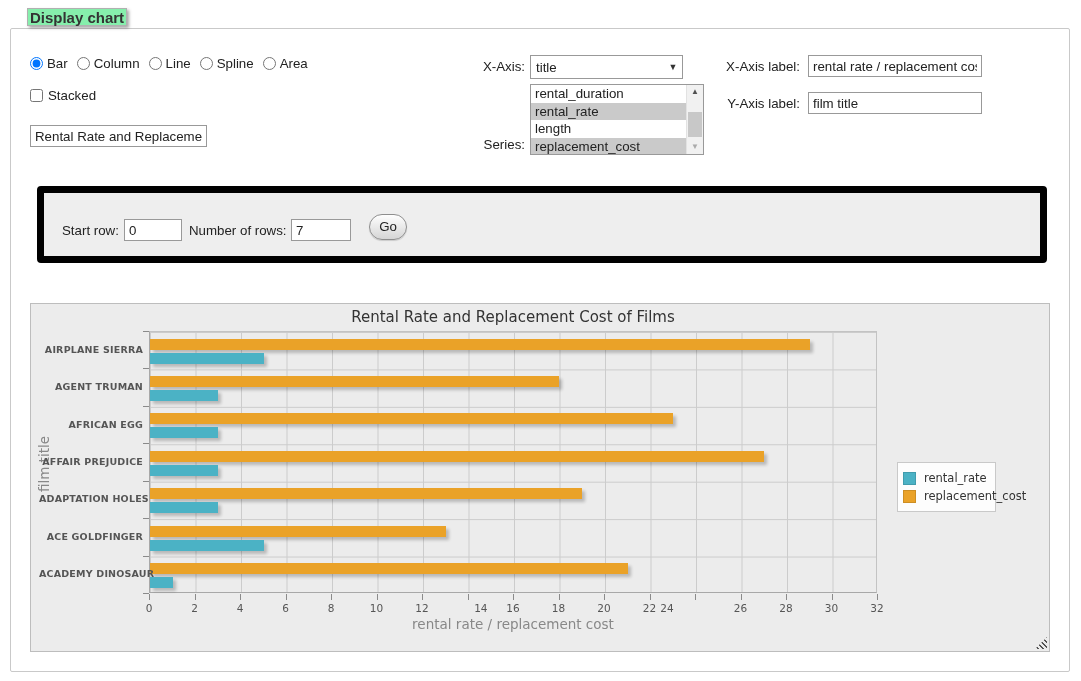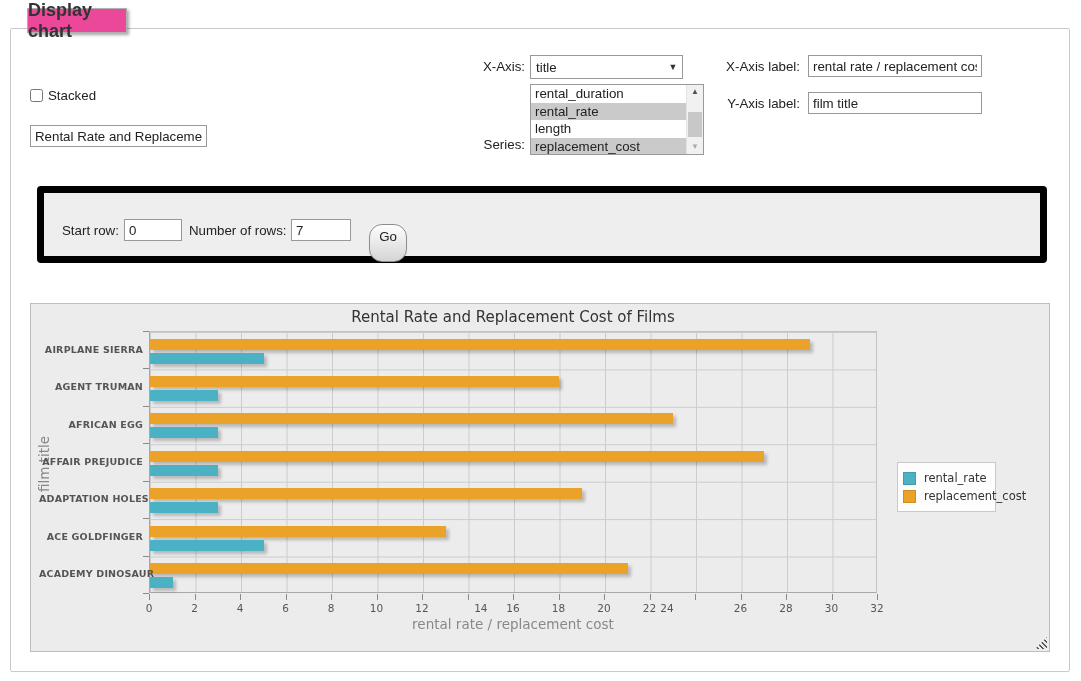--- a/index.html
+++ b/index.html
@@ -8,24 +8,24 @@
     position: relative; width: 1081px; height: 681px; background: #fff;
     font-family: "Liberation Sans", sans-serif; font-size: 13.3px; color: #222;
     overflow: hidden;
   }
   
   .fieldset-border {
     position: absolute; left: 10px; top: 28px; width: 1060px; height: 644px;
     border: 1px solid #c9c9c9; border-radius: 2px; background: #fff;
   }
   .legend-box {
-    position: absolute; left: 27px; top: 8px; width: 100px; height: 25px;
-    background: #ec4899; border: 1px solid #b0b0b0; box-shadow: 2px 2px 3px rgba(0,0,0,0.35);
+    position: absolute; left: 27px; top: 8px; width: 100px; height: 18px;
+    background: #86efac; border: 1px solid #b0b0b0; box-shadow: 2px 2px 3px rgba(0,0,0,0.35);
     display: flex; align-items: center; justify-content: center;
-    font-weight: bold; font-size: 18px; color: #333; z-index: 5;
+    font-weight: bold; font-size: 15px; color: #333; z-index: 5;
   }
   
   .radio-row { position: absolute; left: 30px; top: 54px; display: flex; align-items: center; height: 18px; }
   .radio-item { display: flex; align-items: center; margin-right: 9px; cursor: default; }
   .radio-item input { margin: 0 4px 0 0; width: 13px; height: 13px; }
   .check-row { position: absolute; left: 30px; top: 86px; display: flex; align-items: center; height: 18px; }
   .check-row input { margin: 0 5px 0 0; width: 13px; height: 13px; }
   input[type="text"] {
     border: 1px solid #999; background: #fff; font-family: "Liberation Sans", sans-serif;
     font-size: 13.3px; color: #222; padding: 2px 4px; height: 22px;
@@ -62,21 +62,21 @@
   .rows-panel {
     position: absolute; left: 37px; top: 186px; width: 1010px; height: 77px;
     background: #eee; border: 7px solid #000000; border-radius: 4px;
   }
   .rows-panel .p-label { position: absolute; line-height: 16px; color: #222; }
   .lbl-start { left: 18px; top: 30px; }
   .lbl-numrows { left: 145px; top: 30px; }
   .start-input { position: absolute; left: 80px; top: 26px; width: 58px; }
   .numrows-input { position: absolute; left: 247px; top: 26px; width: 60px; }
   .go-button {
-    position: absolute; left: 325px; top: 31px; width: 38px; height: 38px;
+    position: absolute; left: 325px; top: 21px; width: 38px; height: 26px;
     border: 1px solid #8e8e8e; border-radius: 13px; color: #222; font-size: 13.3px;
     background: linear-gradient(#fefefe, #d5d5d5); text-align: center; line-height: 24px;
     box-shadow: 0 1px 1px rgba(0,0,0,0.15); cursor: default;
   }
   
   .chart-container {
     position: absolute; left: 30px; top: 303px; width: 1020px; height: 349px;
     background: #ececec; border: 1px solid #bdbdbd;
     font-family: "DejaVu Sans", sans-serif;
   }
@@ -128,20 +128,42 @@
   }
 </style>
 </head>
 <body>
 
 <div class="page">
 
   <div class="fieldset-border"></div>
   <div class="legend-box">Display chart</div>
 
+  <div class="radio-row" id="radio-row">
+      <label class="radio-item">
+        <input type="radio" name="ctype" checked="" style="">
+        <span>Bar</span>
+      </label>
+      <label class="radio-item">
+        <input type="radio" name="ctype" style="">
+        <span>Column</span>
+      </label>
+      <label class="radio-item">
+        <input type="radio" name="ctype" style="">
+        <span>Line</span>
+      </label>
+      <label class="radio-item">
+        <input type="radio" name="ctype" style="">
+        <span>Spline</span>
+      </label>
+      <label class="radio-item">
+        <input type="radio" name="ctype" style="">
+        <span>Area</span>
+      </label>
+    </div>
 
   <label class="check-row">
     <input type="checkbox" style="">
     <span>Stacked</span>
   </label>
 
   <input type="text" class="title-input" value="Rental Rate and Replacement Cost of Films" style="">
 
   <div class="field-label lbl-xaxis">X-Axis:</div>
   <div class="select-box">

